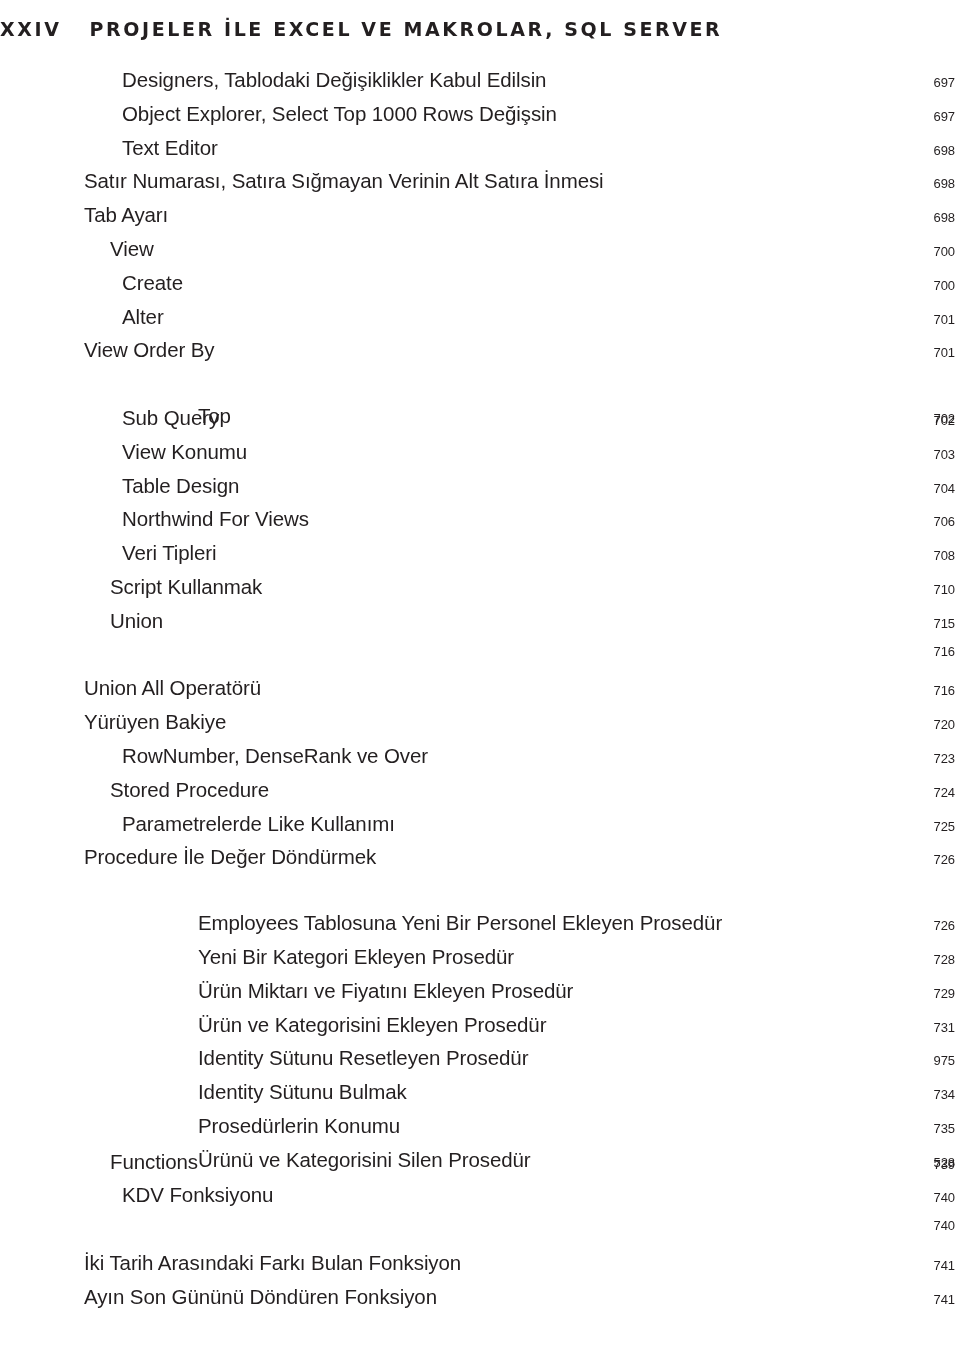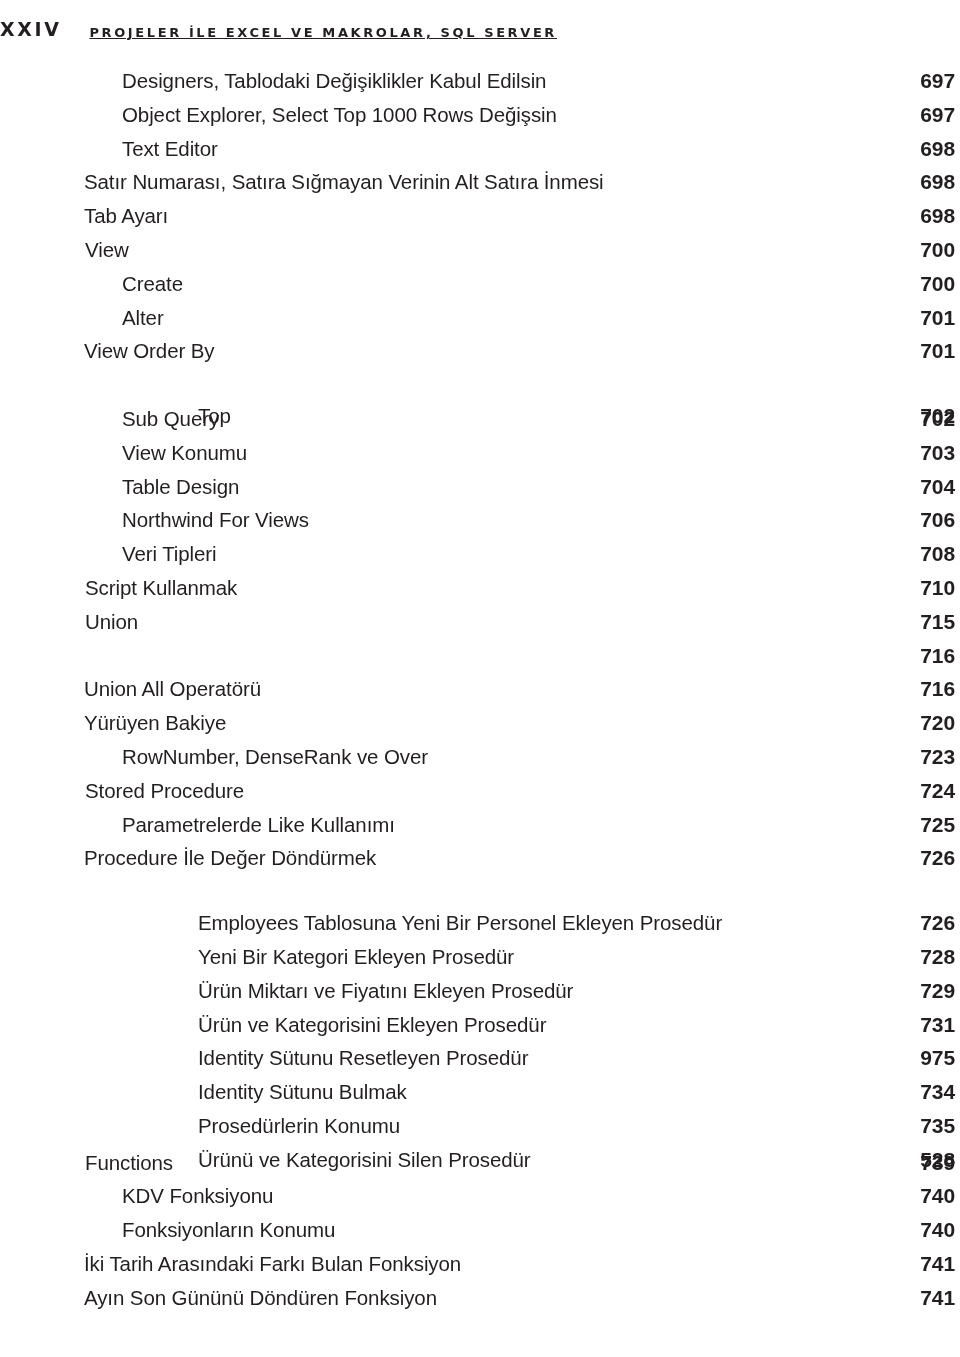--- a/index.html
+++ b/index.html
@@ -29,27 +29,26 @@
     white-space: nowrap;
   }
   .header-folio {
     font-size: 19px;
     font-weight: 700;
     letter-spacing: 2.6px;
     color: #231f20;
     font-family: "DejaVu Sans", sans-serif;
   }
   .header-title {
-    font-size: 13px;
+    font-size: 19px;
     font-weight: 700;
     letter-spacing: 2.6px;
     color: #231f20;
     margin-left: 28px;
     font-family: "DejaVu Sans", sans-serif;
-    text-decoration: underline;
   }
 
   
   .toc {
     position: absolute;
     top: 70px;
     left: 0;
     width: 960px;
   }
   .toc-row {
@@ -63,31 +62,30 @@
     font-size: 20.5px;
     line-height: 1;
     white-space: nowrap;
     letter-spacing: -0.1px;
   }
   .toc-dots {
     flex: 1 1 auto;
     min-width: 10px;
   }
   .toc-page {
-    font-size: 21px;
+    font-size: 13px;
     line-height: 1;
     white-space: nowrap;
     text-align: left;
     flex: 0 0 auto;
     letter-spacing: -0.1px;
-    font-weight: bold;
   }
 
   
-  .lvl-0 .toc-title { padding-left: 85px; }
+  .lvl-0 .toc-title { padding-left: 110px; }
   .lvl-1 .toc-title { padding-left: 122px; }
   .lvl-2 .toc-title { padding-left: 84px; }
   .lvl-3 .toc-title { padding-left: 198px; margin-top: 32px; }
 </style>
 </head>
 <body>
 
 <div class="page-header">
   <span class="header-folio">XXIV</span>
   <span class="header-title">PROJELER İLE EXCEL VE MAKROLAR, SQL SERVER</span>
@@ -257,21 +255,20 @@
       <span class="toc-title">Functions</span>
       <span class="toc-dots"></span>
       <span class="toc-page">739</span>
     </div>
     <div class="toc-row lvl-1">
       <span class="toc-title">KDV Fonksiyonu</span>
       <span class="toc-dots"></span>
       <span class="toc-page">740</span>
     </div>
     <div class="toc-row lvl-1">
-      <span class="toc-title">Fonksiyonların Konumu</span>
       <span class="toc-dots"></span>
       <span class="toc-page">740</span>
     </div>
     <div class="toc-row lvl-2">
       <span class="toc-title">İki Tarih Arasındaki Farkı Bulan Fonksiyon</span>
       <span class="toc-dots"></span>
       <span class="toc-page">741</span>
     </div>
     <div class="toc-row lvl-2">
       <span class="toc-title">Ayın Son Gününü Döndüren Fonksiyon</span>

